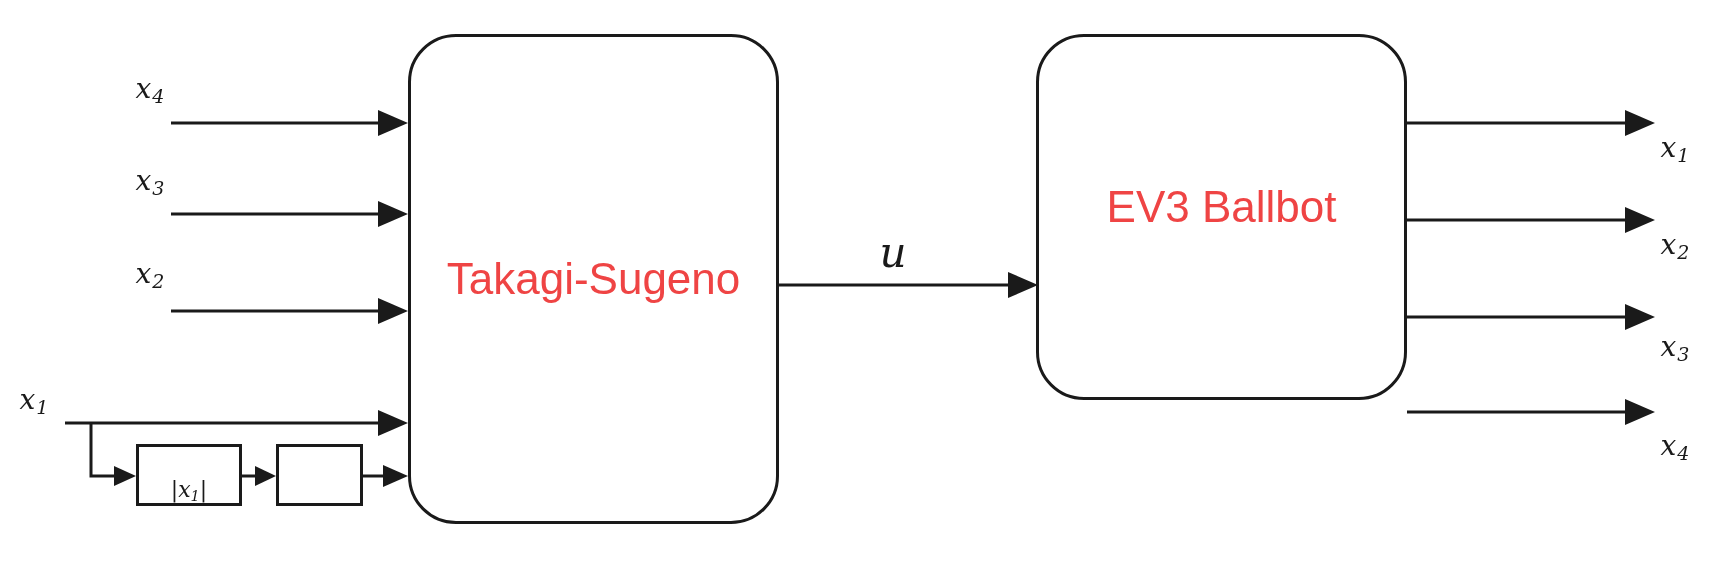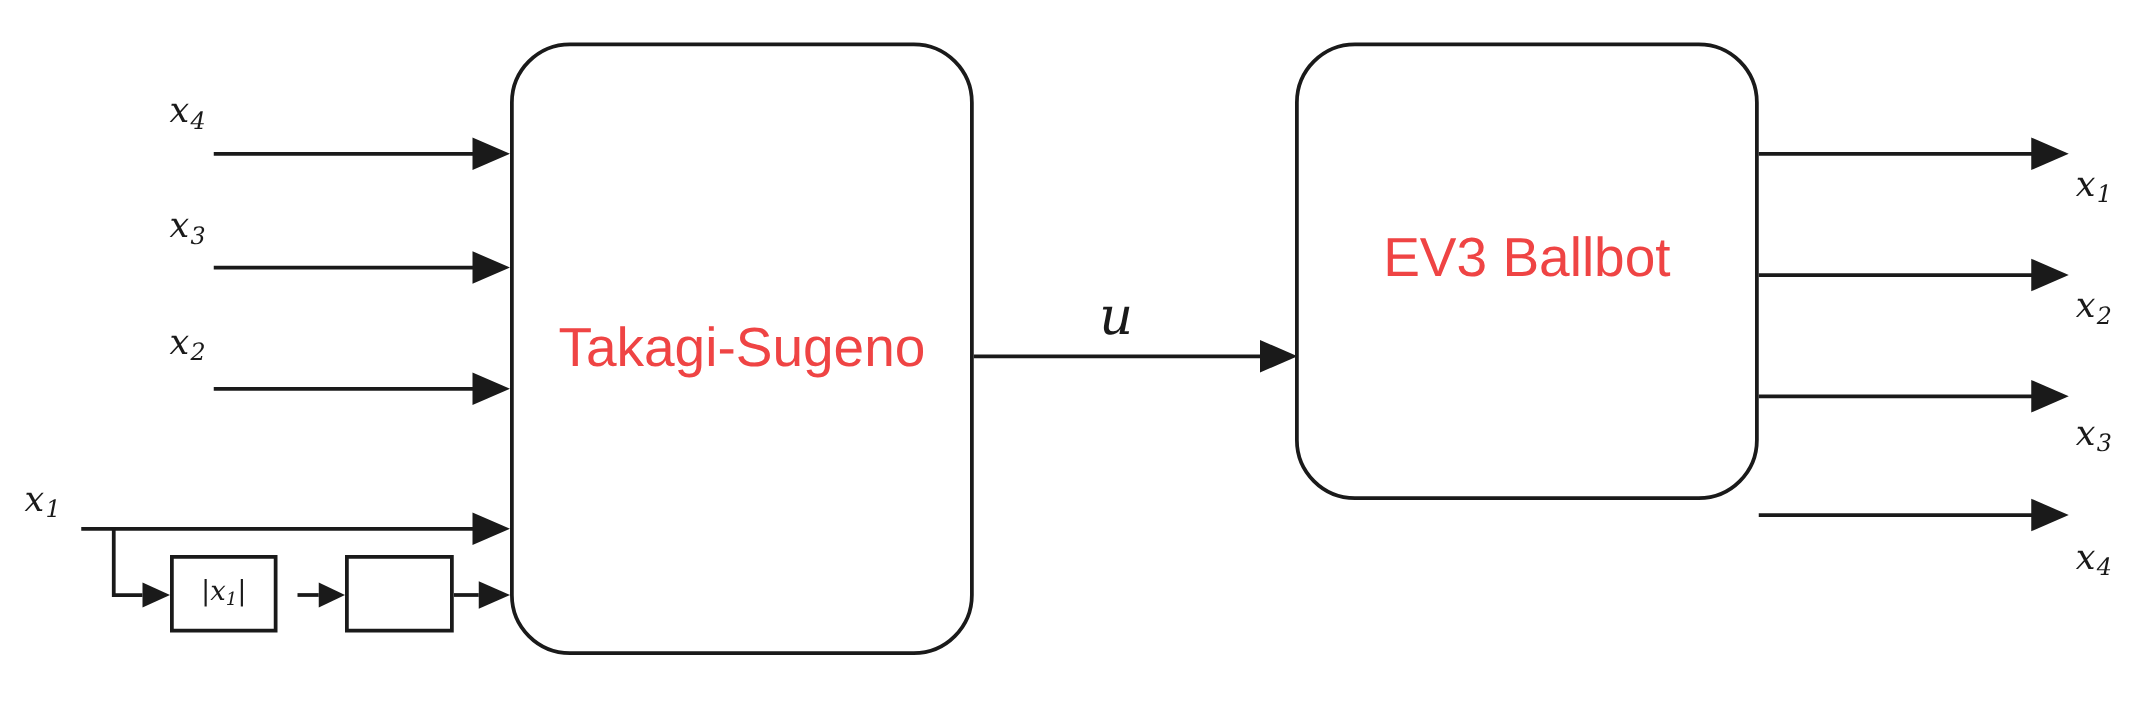--- a/index.html
+++ b/index.html
@@ -58,21 +58,21 @@
 
   .smallbox {
     position: absolute;
     box-sizing: border-box;
     border: 3px solid #1a1a1a;
     background: #ffffff;
     display: flex;
     align-items: center;
     justify-content: center;
   }
-  .smallbox--abs { left: 136px; top: 444px; width: 86px; height: 62px; }
+  .smallbox--abs { left: 136px; top: 444px; width: 106px; height: 62px; align-items: flex-end; }
   .smallbox--sat { left: 276px; top: 444px; width: 87px; height: 62px; }
 
   .mathlabel {
     position: absolute;
     transform: translate(-50%, -50%);
     font-family: "DejaVu Serif", serif;
     font-style: italic;
     color: #1a1a1a;
     font-size: 28px;
     white-space: nowrap;

